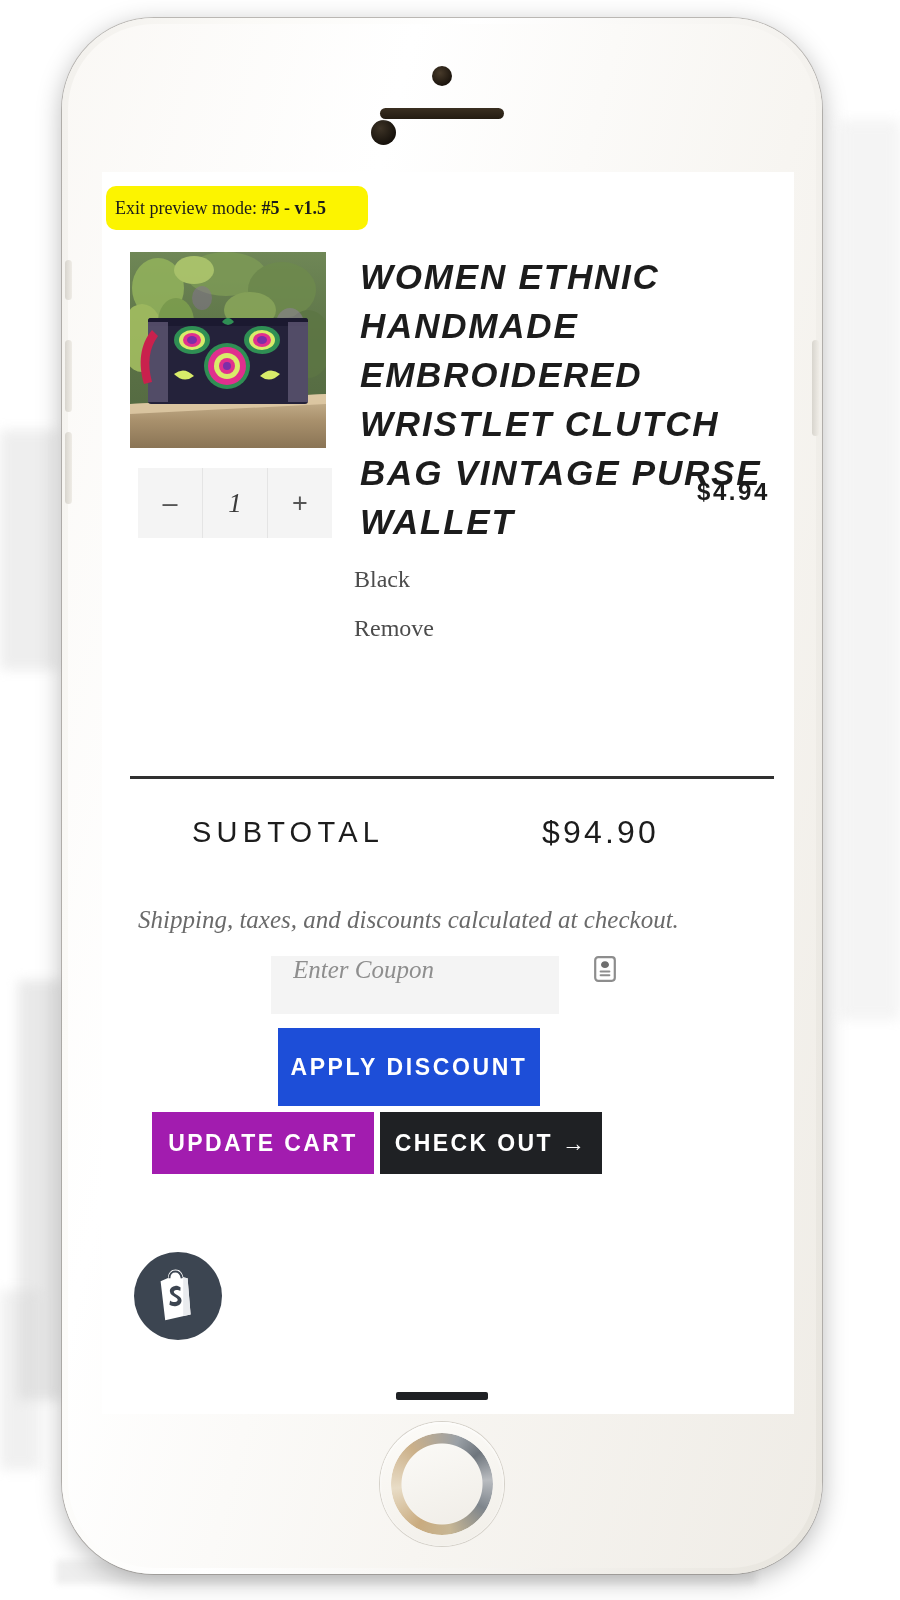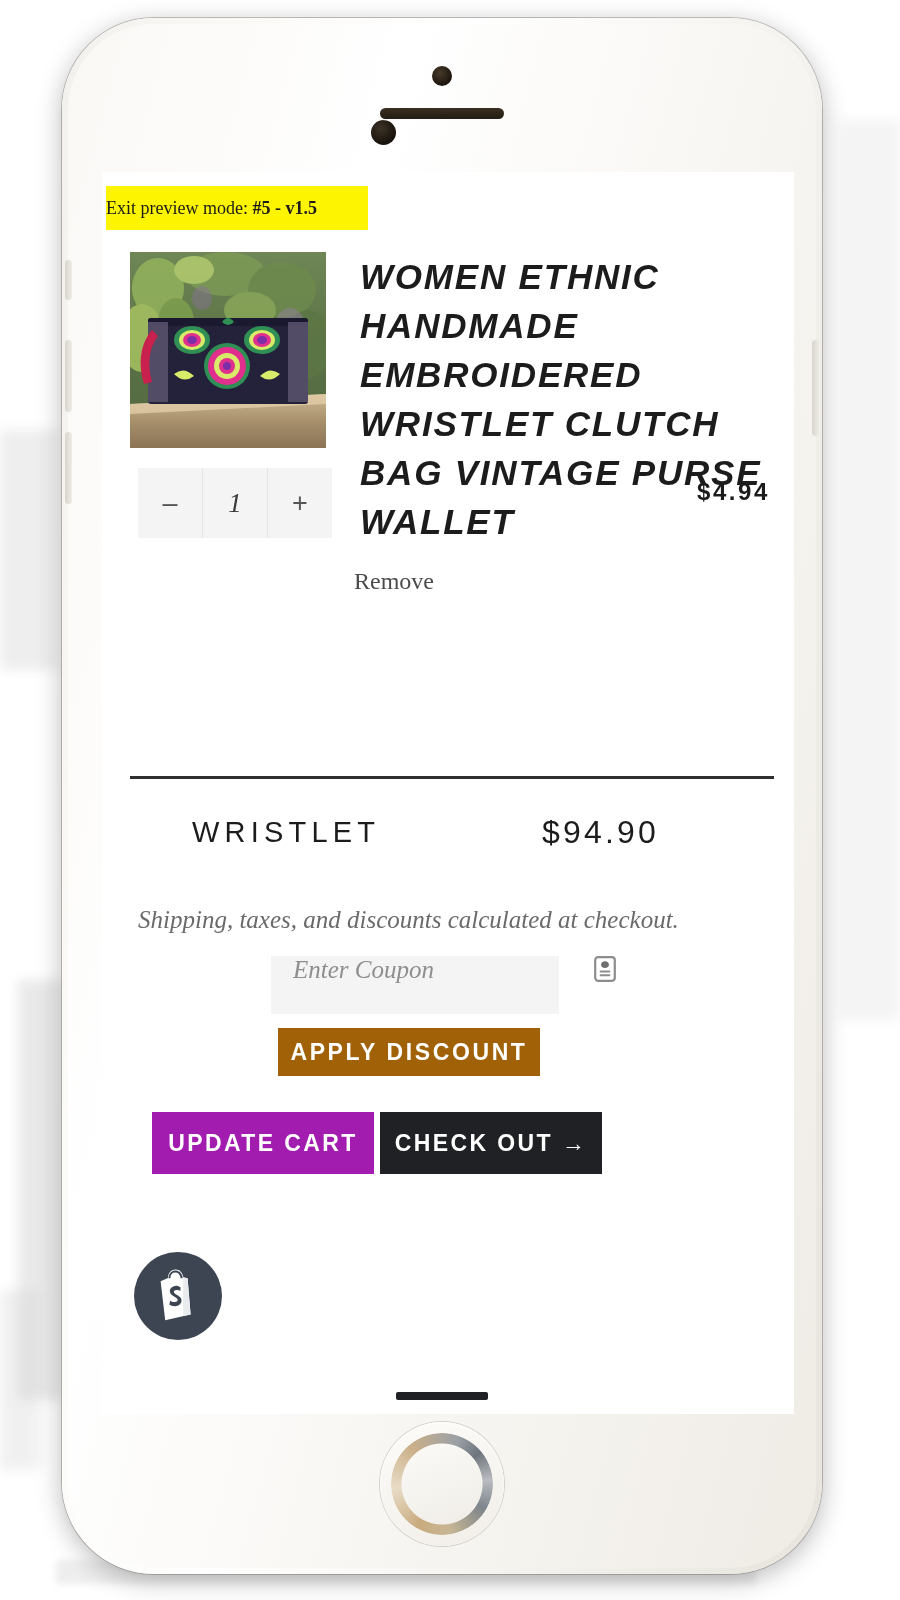--- a/index.html
+++ b/index.html
@@ -59,21 +59,21 @@
 
   
   .screen{
     position:absolute;left:34px;top:148px;width:692px;height:1242px;
     background:#ffffff;overflow:hidden;
   }
 
   
   .preview-bar{
     position:absolute;left:4px;top:14px;width:262px;height:44px;background:#fcf400;
-    display:flex;align-items:center;box-sizing:border-box;
+    display:flex;align-items:center;padding-left:9px;box-sizing:border-box;border-radius:10px;
   }
   .preview-text{
     font-family:"Liberation Serif", serif;font-size:18px;color:#1b1b1b;white-space:nowrap;
   }
   .preview-text b{font-weight:700;}
 
   
   .cart-item{position:absolute;left:28px;top:80px;width:648px;}
   .thumb{
     position:absolute;left:0;top:0;width:196px;height:196px;overflow:hidden;background:#6b7b55;
@@ -141,21 +141,21 @@
     padding:0;
   }
   .coupon-input::placeholder{color:#8e8e8e;opacity:1;}
   .coupon-icon{width:22px;height:26px;flex:0 0 auto;}
 
   .btn{
     border:0;cursor:pointer;box-sizing:border-box;
     font-family:"Liberation Sans",sans-serif;font-weight:700;color:#ffffff;
   }
   .btn-apply{
-    position:absolute;left:176px;top:856px;width:262px;height:48px;background:#a16207;
+    position:absolute;left:176px;top:856px;width:262px;height:78px;background:#1d4ed8;
     font-size:23px;letter-spacing:2.6px;
   }
   .btn-update{
     position:absolute;left:50px;top:940px;width:222px;height:62px;background:#a21caf;
     font-size:23px;letter-spacing:2.4px;
   }
   .btn-checkout{
     position:absolute;left:278px;top:940px;width:222px;height:62px;background:#1f2124;
     font-size:23px;letter-spacing:2.4px;
   }
@@ -264,37 +264,38 @@
 
               <path d="M44 122 q10 -8 20 2 q-10 8 -20 -2 Z" fill="#d9ec6a"></path>
               <path d="M150 122 q-10 -8 -20 2 q10 8 20 -2 Z" fill="#d9ec6a"></path>
               <path d="M92 70 q6 -8 12 0 q-6 6 -12 0 Z" fill="#2f8f54"></path>
             </g>
           </svg>
         </div>
 
         <div class="item-info">
           <h2 class="item-title">WOMEN ETHNIC HANDMADE EMBROIDERED WRISTLET CLUTCH BAG VINTAGE PURSE WALLET</h2>
+          <div class="item-variant">Black</div>
           <div class="item-remove">Remove</div>
         </div>
       </div>
 
       <div class="qty-row">
         <div class="stepper">
           <div class="qminus">–</div>
           <div class="qmid">1</div>
           <div class="qplus">+</div>
         </div>
         <div class="line-price">$4.94</div>
       </div>
 
       <div class="divider"></div>
 
       <div class="subtotal-row">
-        <div class="subtotal-label">WRISTLET</div>
+        <div class="subtotal-label">SUBTOTAL</div>
         <div class="subtotal-value">$94.90</div>
       </div>
 
       <div class="notice">Shipping, taxes, and discounts calculated at checkout.</div>
 
       <div class="coupon-field">
         <input class="coupon-input" type="text" placeholder="Enter Coupon" style="">
         <span class="coupon-icon">
           <svg viewBox="0 0 22 26" xmlns="http://www.w3.org/2000/svg" aria-hidden="true">
             <rect x="1.2" y="1.2" width="19.6" height="23.6" rx="3" fill="#ffffff" stroke="#8d8d8d" stroke-width="2.2"></rect>

